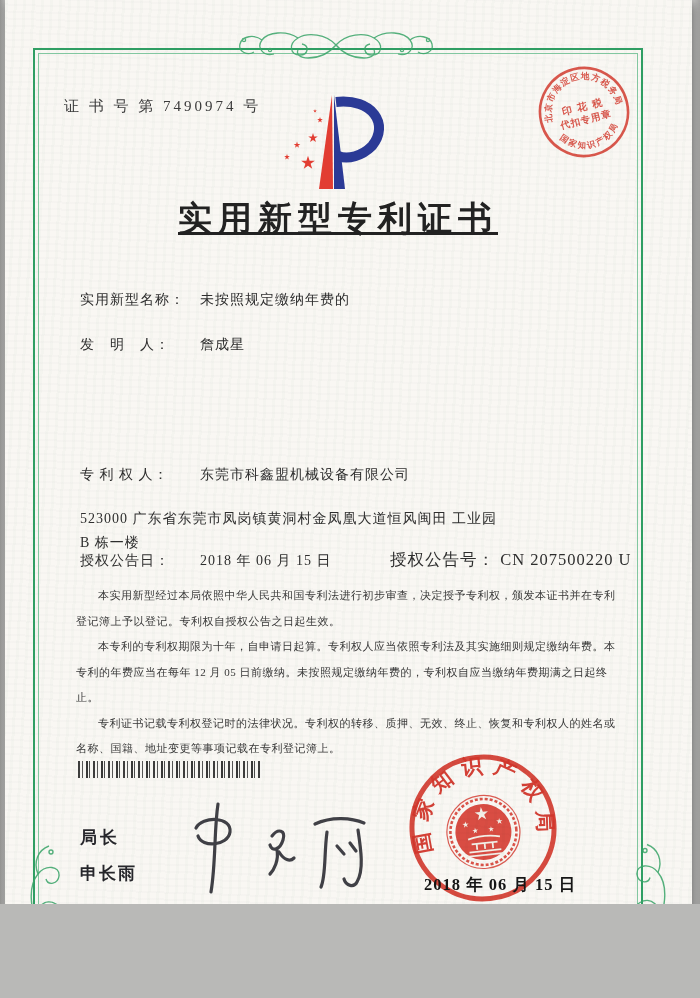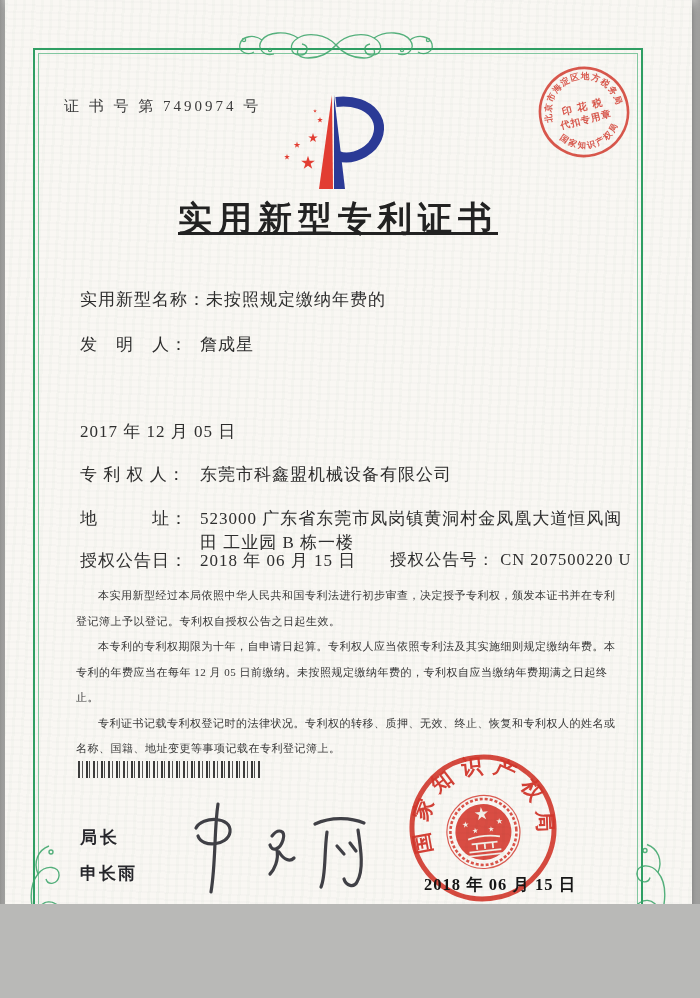--- a/index.html
+++ b/index.html
@@ -11,21 +11,21 @@
         background:
           repeating-linear-gradient(93deg, rgba(140,180,150,0.045) 0 3px, rgba(255,255,255,0) 3px 9px),
           repeating-linear-gradient(2deg, rgba(150,150,160,0.035) 0 2px, rgba(255,255,255,0) 2px 7px),
           #f9f7f3;
         box-shadow:2px 3px 10px rgba(40,40,40,.55);}
   .frame{left:33px;top:48px;width:606px;height:898px;border:2.5px solid #2f9e63;}
   .frame::before{content:"";position:absolute;inset:3px;border:1px solid #82c7a0;}
   .cert-number{left:64px;top:97px;font-size:15px;letter-spacing:3px;color:#3a3a3a;}
   .title{left:138px;top:196px;width:400px;text-align:center;font-size:34px;font-weight:bold;
          letter-spacing:6px;color:#222;text-decoration:underline;}
-  .row{position:absolute;left:80px;width:545px;display:flex;font-size:17px;color:#2e2e2e;
+  .row{position:absolute;left:80px;width:545px;display:flex;font-size:14px;color:#2e2e2e;
        line-height:24px;letter-spacing:1px;}
   .row .lbl{flex:0 0 120px;white-space:pre;}
   .row .val{flex:1;max-width:430px;}
   .grant-pub{position:absolute;left:390px;top:549px;font-size:16.5px;color:#2e2e2e;letter-spacing:1px;}
   .paras{left:76px;top:583px;width:548px;font-size:11px;line-height:25.5px;color:#383838;}
   .paras p{margin:0;text-indent:2em;letter-spacing:0.5px;}
   .barcode{left:78px;top:761px;width:184px;height:17px;opacity:.85;
     background:repeating-linear-gradient(90deg,#1d1d1d 0 2px,#f6f5f2 2px 4px,#3a3a3a 4px 5px,
       #f6f5f2 5px 8px,#161616 8px 10px,#f6f5f2 10px 11px,#2e2e2e 11px 12px,#f6f5f2 12px 15px);}
   .director{left:80px;top:826px;font-size:17px;letter-spacing:3px;color:#26262b;
@@ -106,28 +106,26 @@
 
   <div class="row z3" style="top:288px;">
     <span class="lbl">实用新型名称：</span>
     <span class="val">未按照规定缴纳年费的</span>
   </div>
   <div class="row z3" style="top:333px;">
     <span class="lbl">发　明　人：</span>
     <span class="val">詹成星</span>
   </div>
   <div class="row z3" style="top:420px;">
-    <span class="val">2017 年 12 月 05 日</span>
   </div>
   <div class="row z3" style="top:463px;">
     <span class="lbl">专 利 权 人：</span>
     <span class="val">东莞市科鑫盟机械设备有限公司</span>
   </div>
   <div class="row z3" style="top:507px;">
-    <span class="lbl">地　　　址：</span>
     <span class="val">523000 广东省东莞市凤岗镇黄洞村金凤凰大道恒风闽田 工业园 B 栋一楼</span>
   </div>
   <div class="row z3" style="top:549px;">
     <span class="lbl">授权公告日：</span>
     <span class="val">2018 年 06 月 15 日</span>
   </div>
   <div class="grant-pub z3">
     <span>授权公告号：</span>
     <span>CN 207500220 U</span>
   </div>

